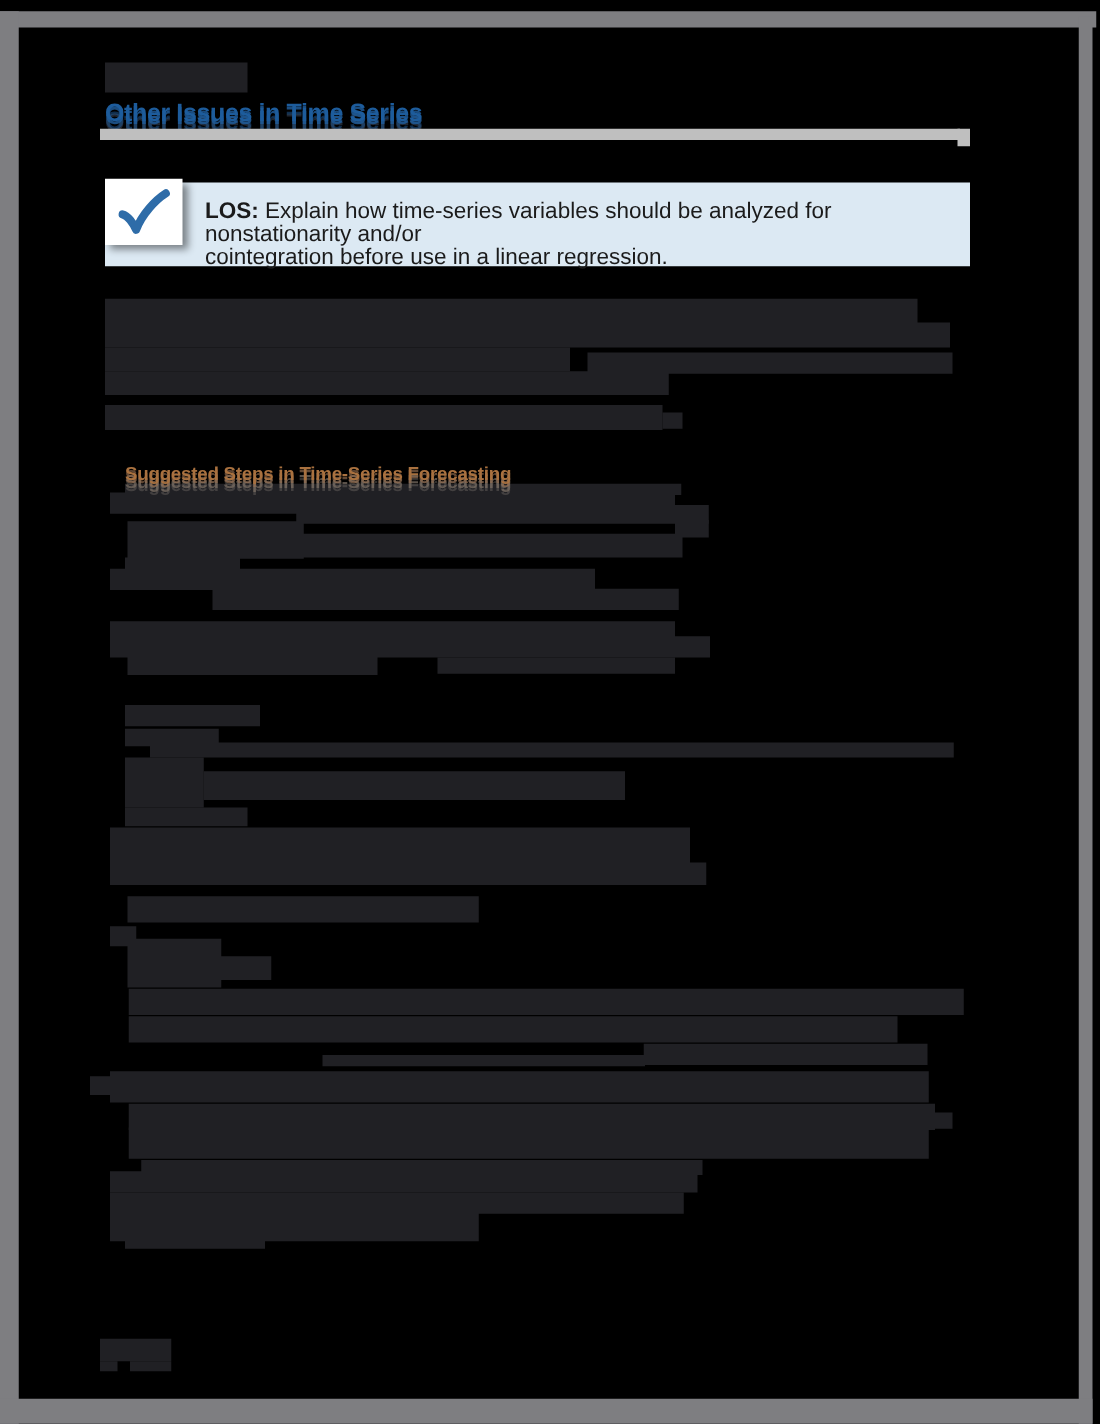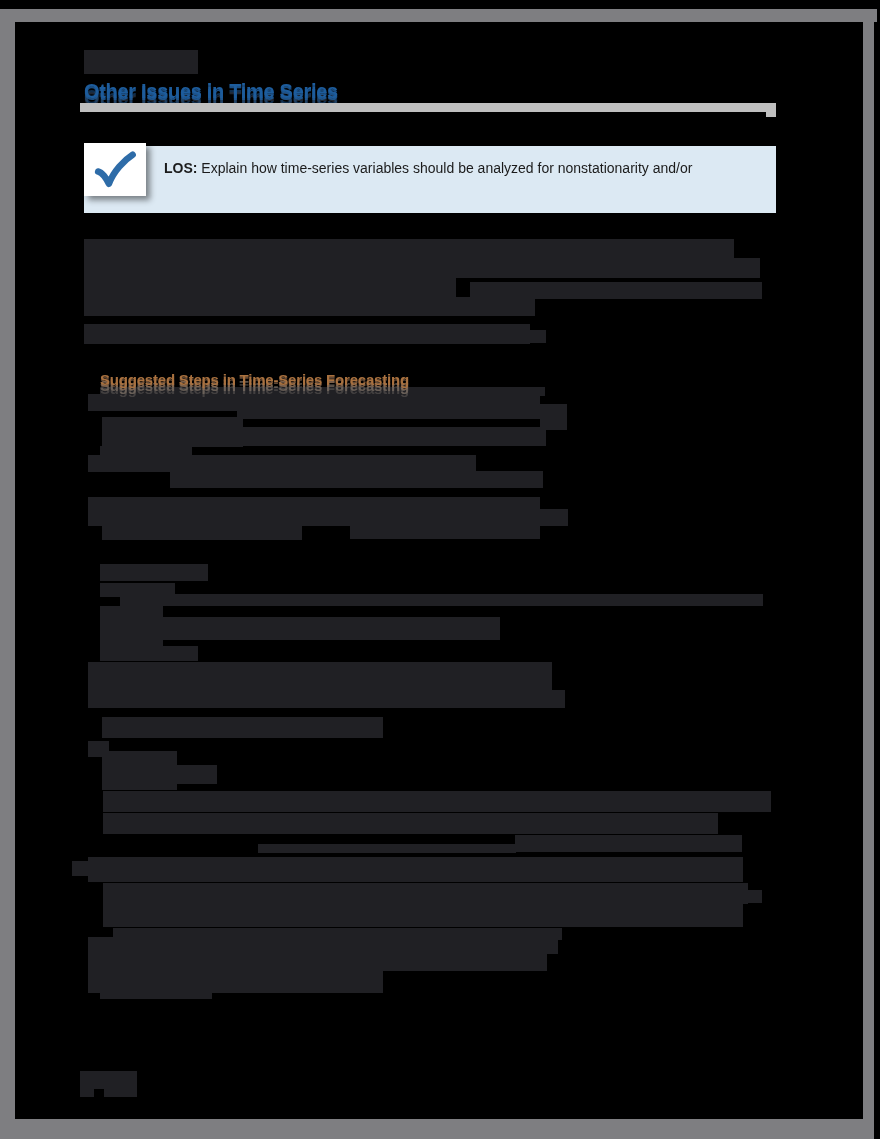--- a/index.html
+++ b/index.html
@@ -31,21 +31,21 @@
     background:var(--los-bg,#dce9f3);
   }
   .los-check {
     position:absolute; left:0; top:-3px; width:62px; height:53px;
     background:#ffffff; box-shadow:4px 4px 6px rgba(0,0,0,0.45);
     display:flex; align-items:center; justify-content:center;
   }
   .los-check svg { display:block; }
   .los-text {
     position:absolute; left:80px; top:13px; width:600px;
-    color:var(--text-dark,#1b1b1b); font-size:14px; line-height:18.5px;
+    color:var(--text-dark,#1b1b1b); font-size:18px; line-height:18.5px;
   }
   .los-text b { font-weight:bold; }
 </style>
 </head>
 <body>
 
 <div id="frame-layer">
     <div class="frame" style="left: 0px; top: 9px; width: 877px; height: 13px;"></div>
     <div class="frame" style="left: 0px; top: 9px; width: 15px; height: 1130px;"></div>
     <div class="frame" style="left: 863px; top: 13px; width: 11px; height: 1126px;"></div>
@@ -113,16 +113,17 @@
   </div>
 
 <div class="los-box">
   <div class="los-check">
     <svg width="46" height="40" viewBox="0 0 60 50" aria-hidden="true">
       <path d="M8 27 C13 28 19 36 22 43 C28 27 42 12 53 5" fill="none" stroke="currentColor" stroke-width="8.5" stroke-linecap="round" stroke-linejoin="round" style="color:var(--check-blue,#2e6ca8)"></path>
     </svg>
   </div>
   <div class="los-text">
     <div><b>LOS:</b> <span>Explain how time-series variables should be analyzed for nonstationarity and/or</span></div>
+    <div>cointegration before use in a linear regression.</div>
   </div>
 </div>
 
 <h2 id="subheading">Suggested Steps in Time-Series Forecasting</h2>
 
 </body></html>

